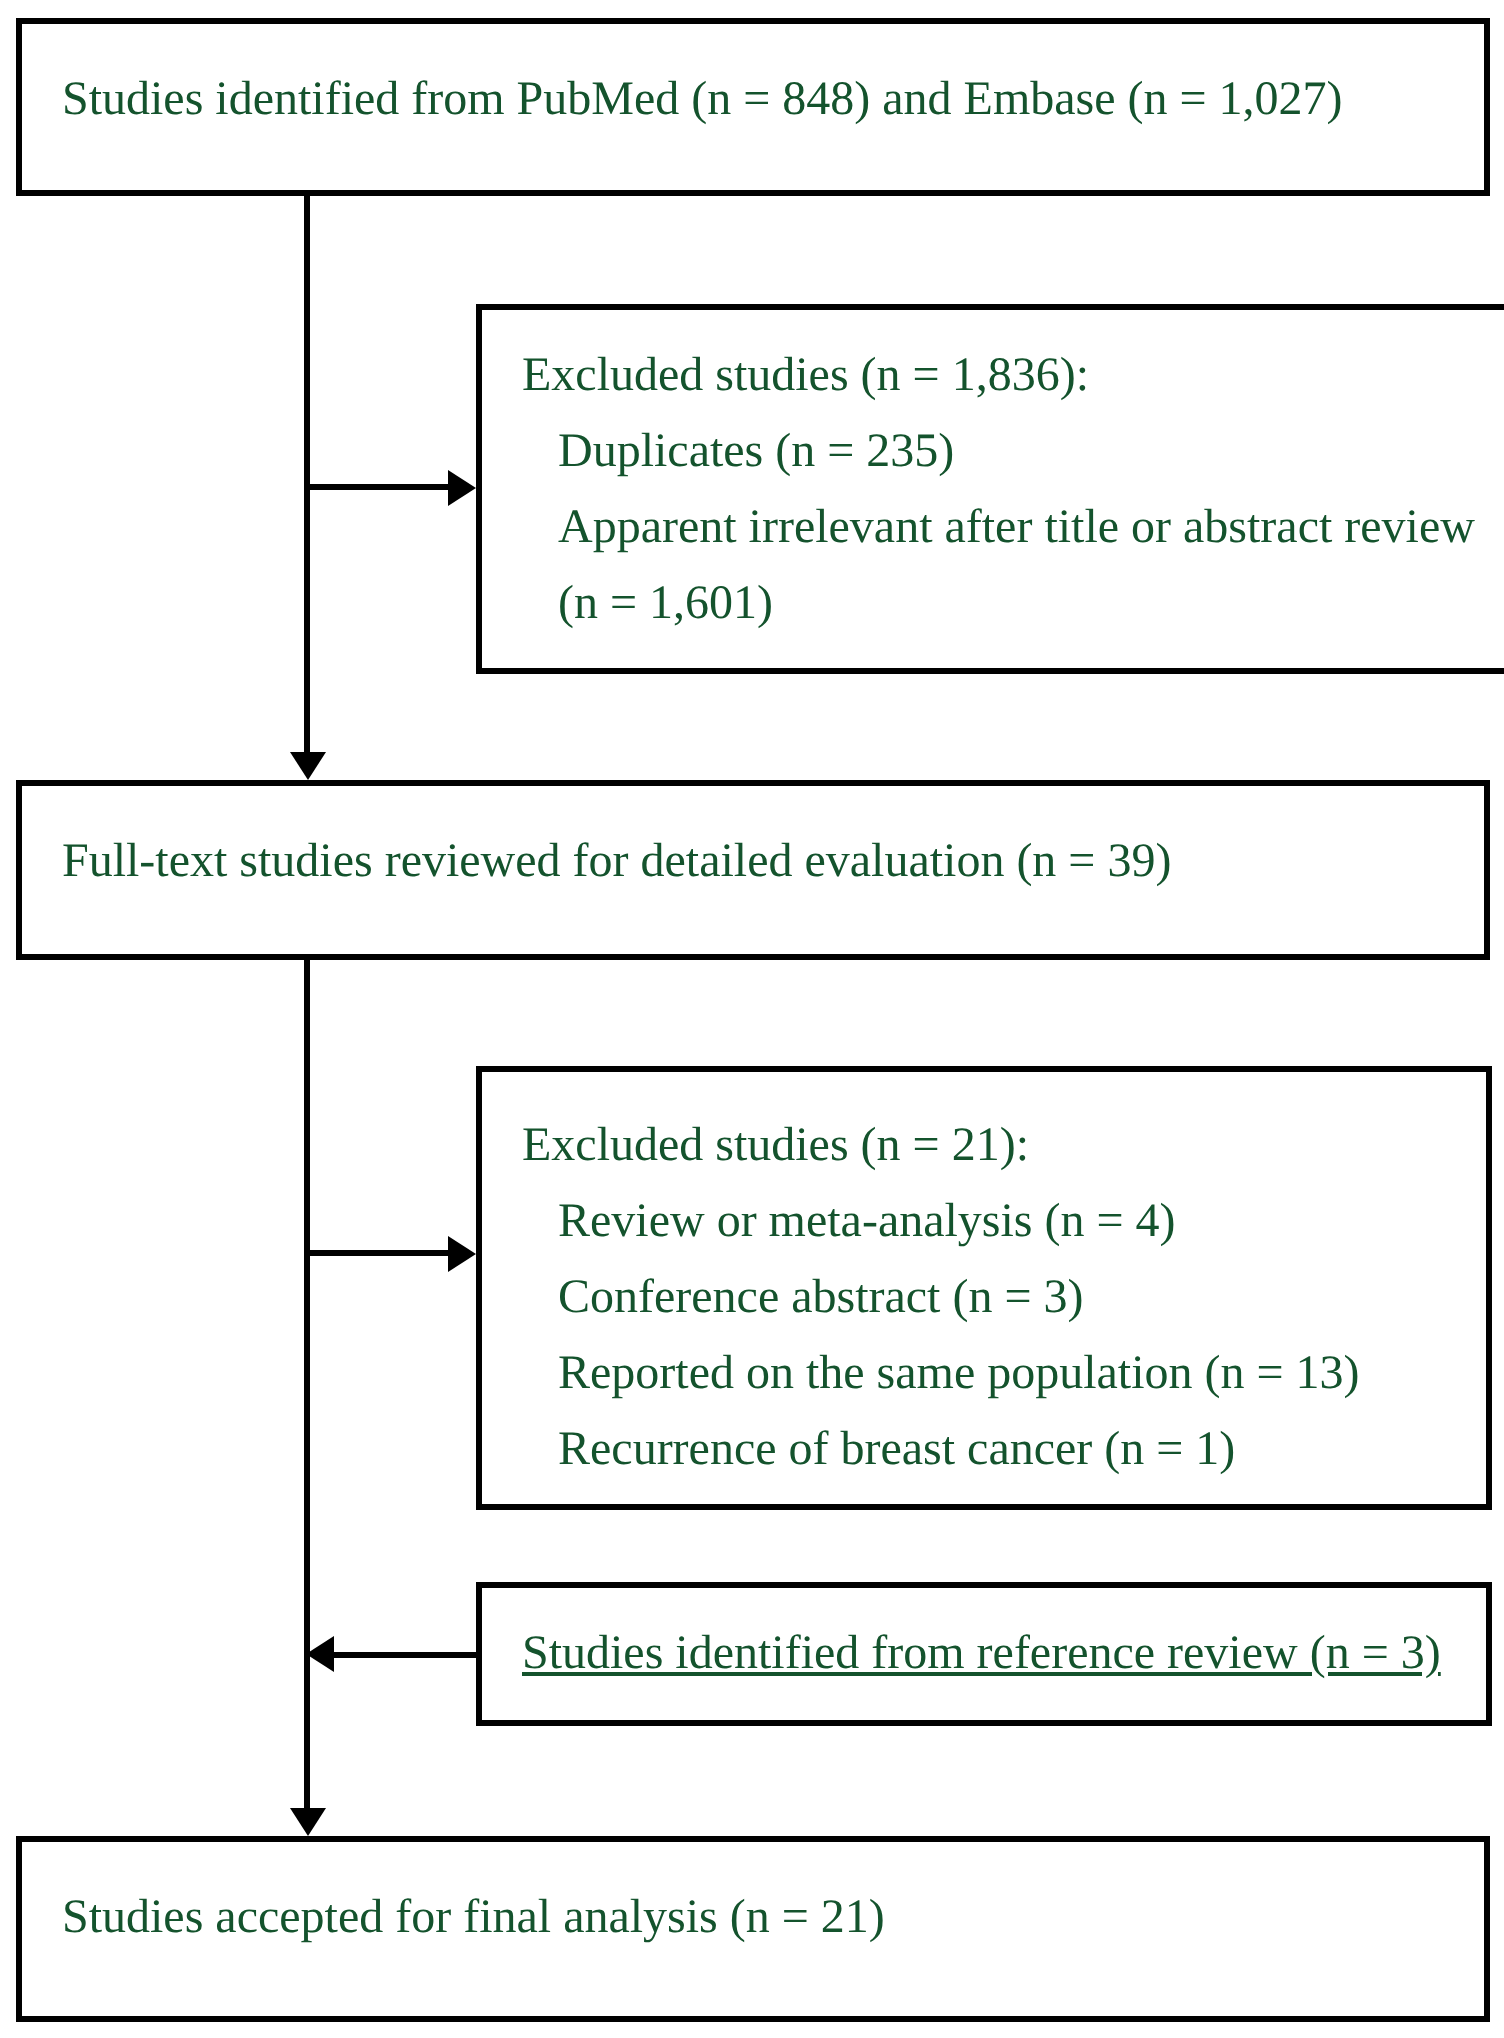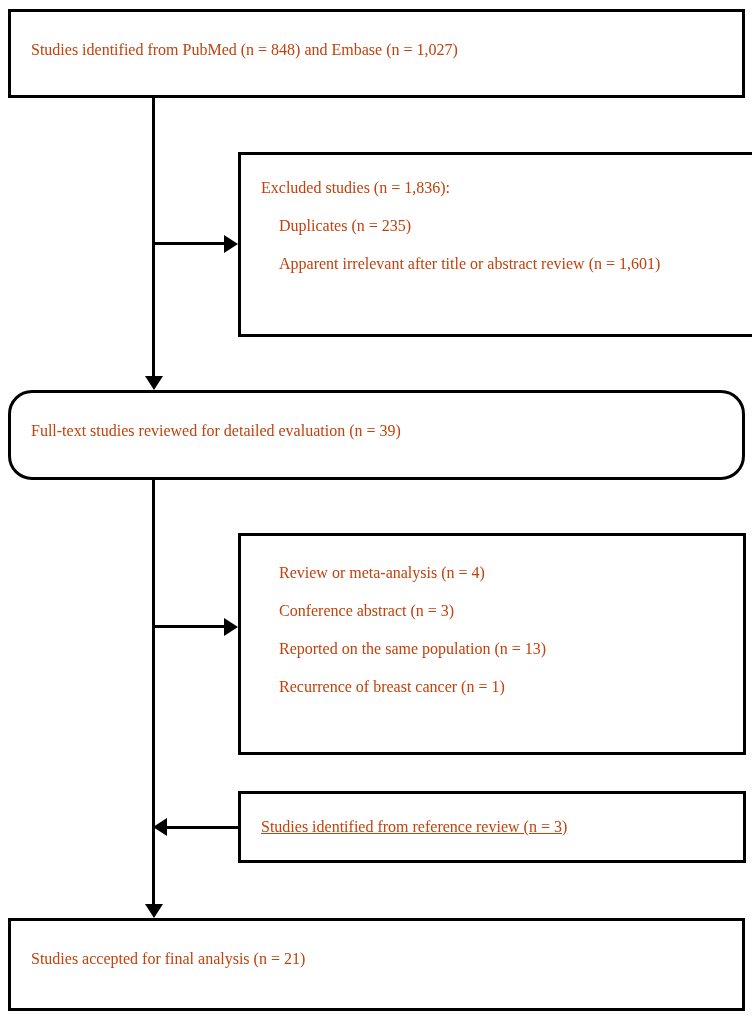--- a/index.html
+++ b/index.html
@@ -12,23 +12,23 @@
     position: relative;
     width: 752px;
     height: 1019px;
     background: #ffffff;
     overflow: hidden;
   }
   .fbox {
     position: absolute;
     border: 3px solid #000000;
     background: #ffffff;
-    font-size: 16px;
+    font-size: 24px;
     line-height: 28px;
-    color: #c2410c;
+    color: #14532d;
   }
   .fbox.pad-top { padding: 24px 18px 0 20px; }
   .fbox.center-v {
     display: flex;
     align-items: center;
     padding: 0 18px 0 20px;
     text-decoration: underline;
   }
   .fbox.list-box { padding: 14px 16px 0 20px; line-height: 38px; }
   .list-box .item { margin-left: 18px; }
@@ -74,31 +74,32 @@
 
   <div class="hline" style="left:153px; top:242px; width:72px;"></div>
   <div class="arrow-right" style="left:224px; top:235px;"></div>
 
   <div class="fbox list-box" style="left:238px; top:152px; width:544px; height:185px;">
     <div>Excluded studies (n = 1,836):</div>
     <div class="item">Duplicates (n = 235)</div>
     <div class="item">Apparent irrelevant after title or abstract review (n = 1,601)</div>
   </div>
 
-  <div class="fbox pad-top" style="left:8px; top:390px; width:737px; height:90px;border-radius:24px;">
+  <div class="fbox pad-top" style="left:8px; top:390px; width:737px; height:90px;">
     <span>Full-text studies reviewed for detailed evaluation (n = 39)</span>
   </div>
 
   <div class="vline" style="left:152px; top:480px; height:425px;"></div>
   <div class="arrow-down" style="left:145px; top:904px;"></div>
 
   <div class="hline" style="left:153px; top:625px; width:72px;"></div>
   <div class="arrow-right" style="left:224px; top:618px;"></div>
 
   <div class="fbox list-box" style="left:238px; top:533px; width:508px; height:222px; padding-top:18px;">
+    <div>Excluded studies (n = 21):</div>
     <div class="item">Review or meta-analysis (n = 4)</div>
     <div class="item">Conference abstract (n = 3)</div>
     <div class="item">Reported on the same population (n = 13)</div>
     <div class="item">Recurrence of breast cancer (n = 1)</div>
   </div>
 
   <div class="hline" style="left:165px; top:826px; width:73px;"></div>
   <div class="arrow-left" style="left:153px; top:818px;"></div>
 
   <div class="fbox center-v" style="left:238px; top:791px; width:508px; height:72px;">

